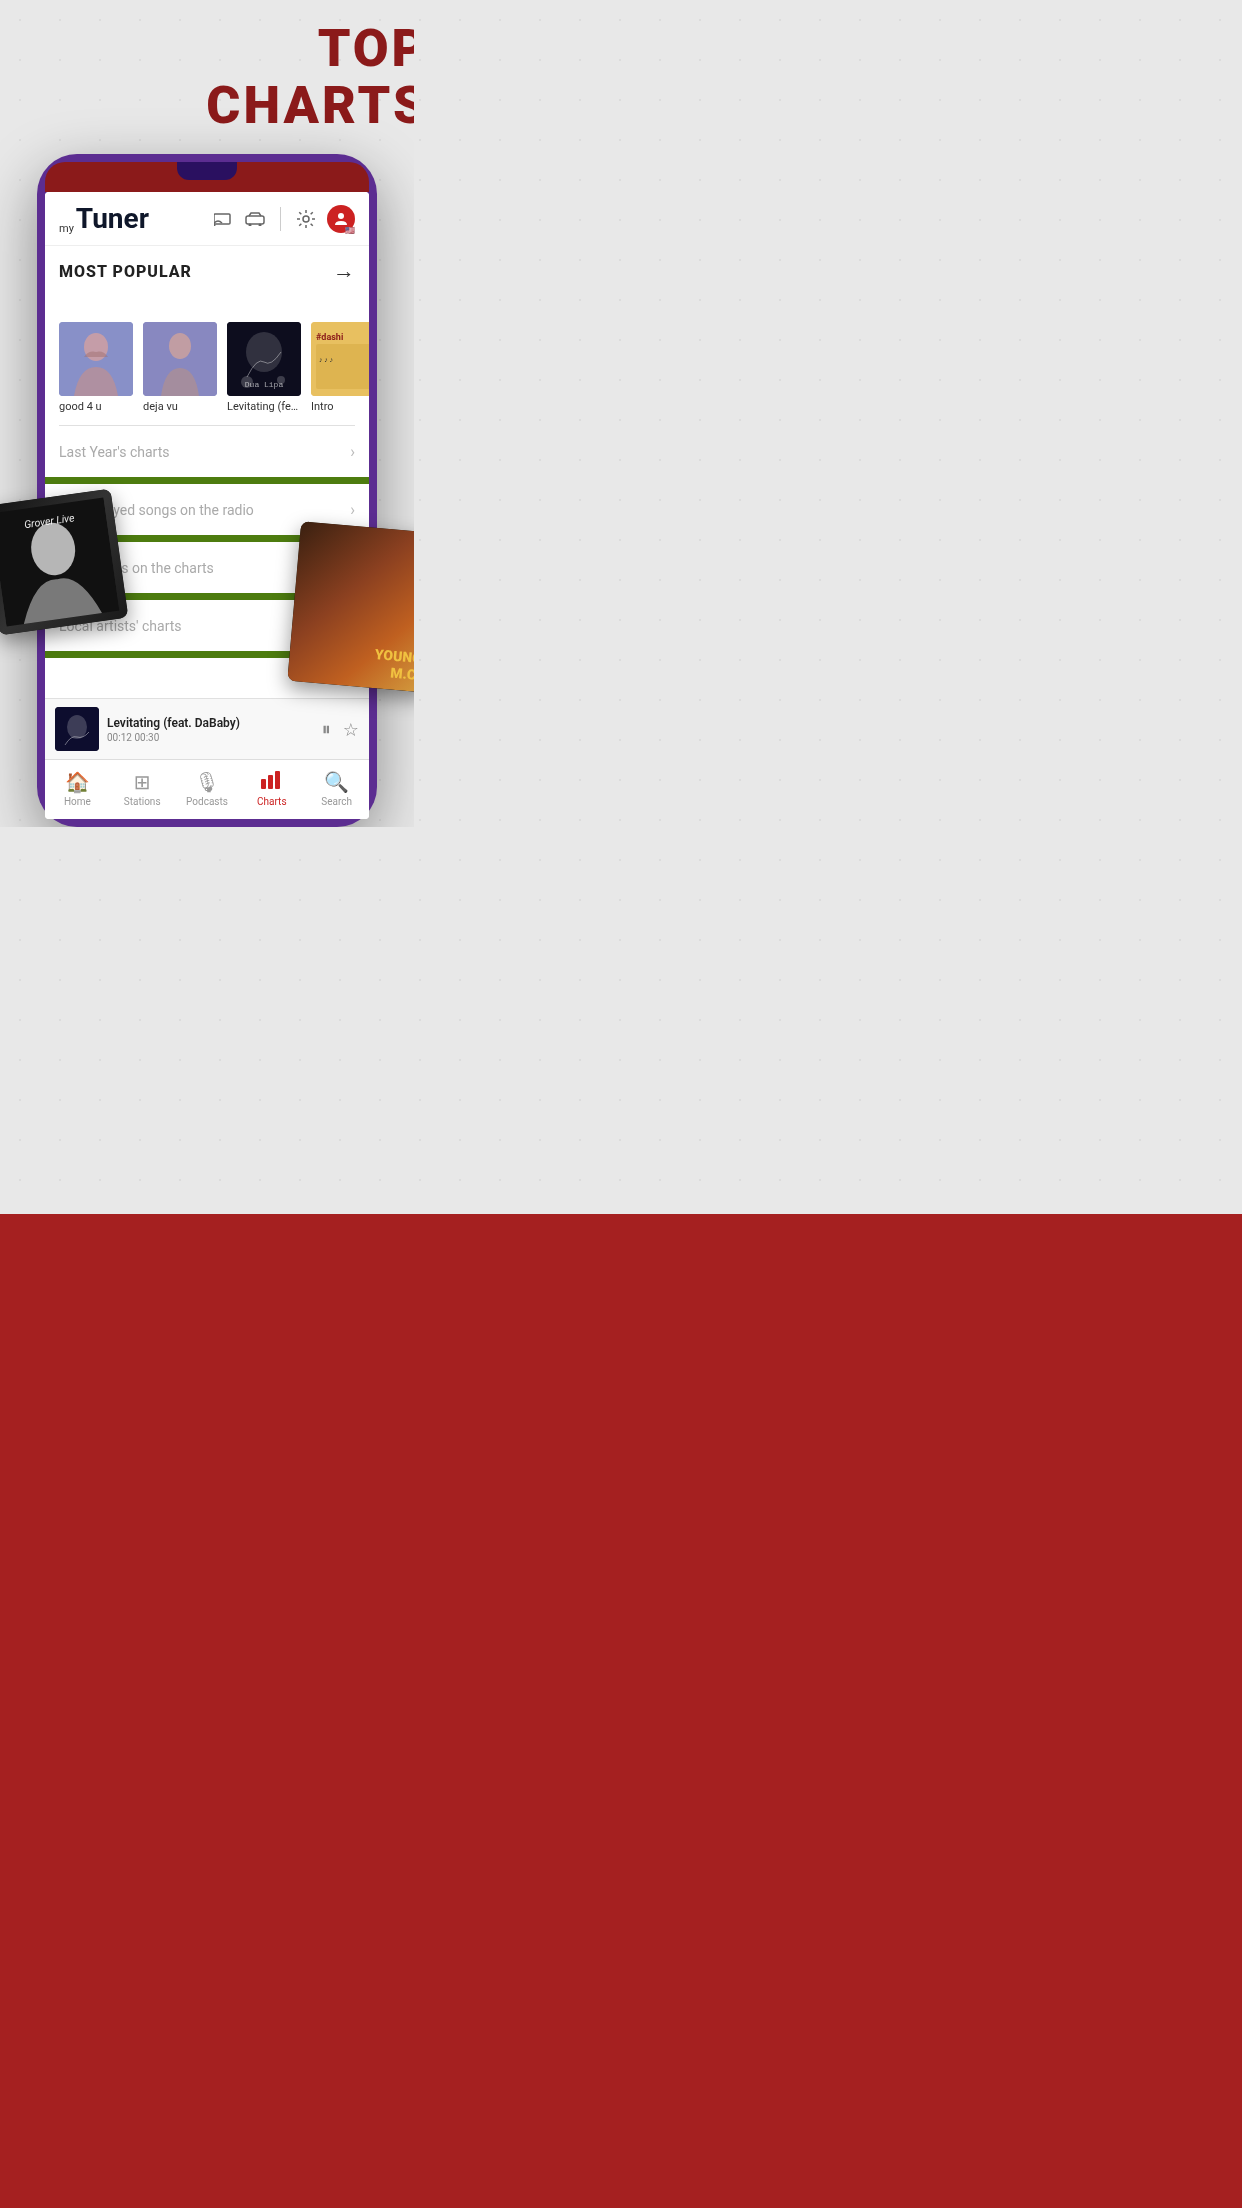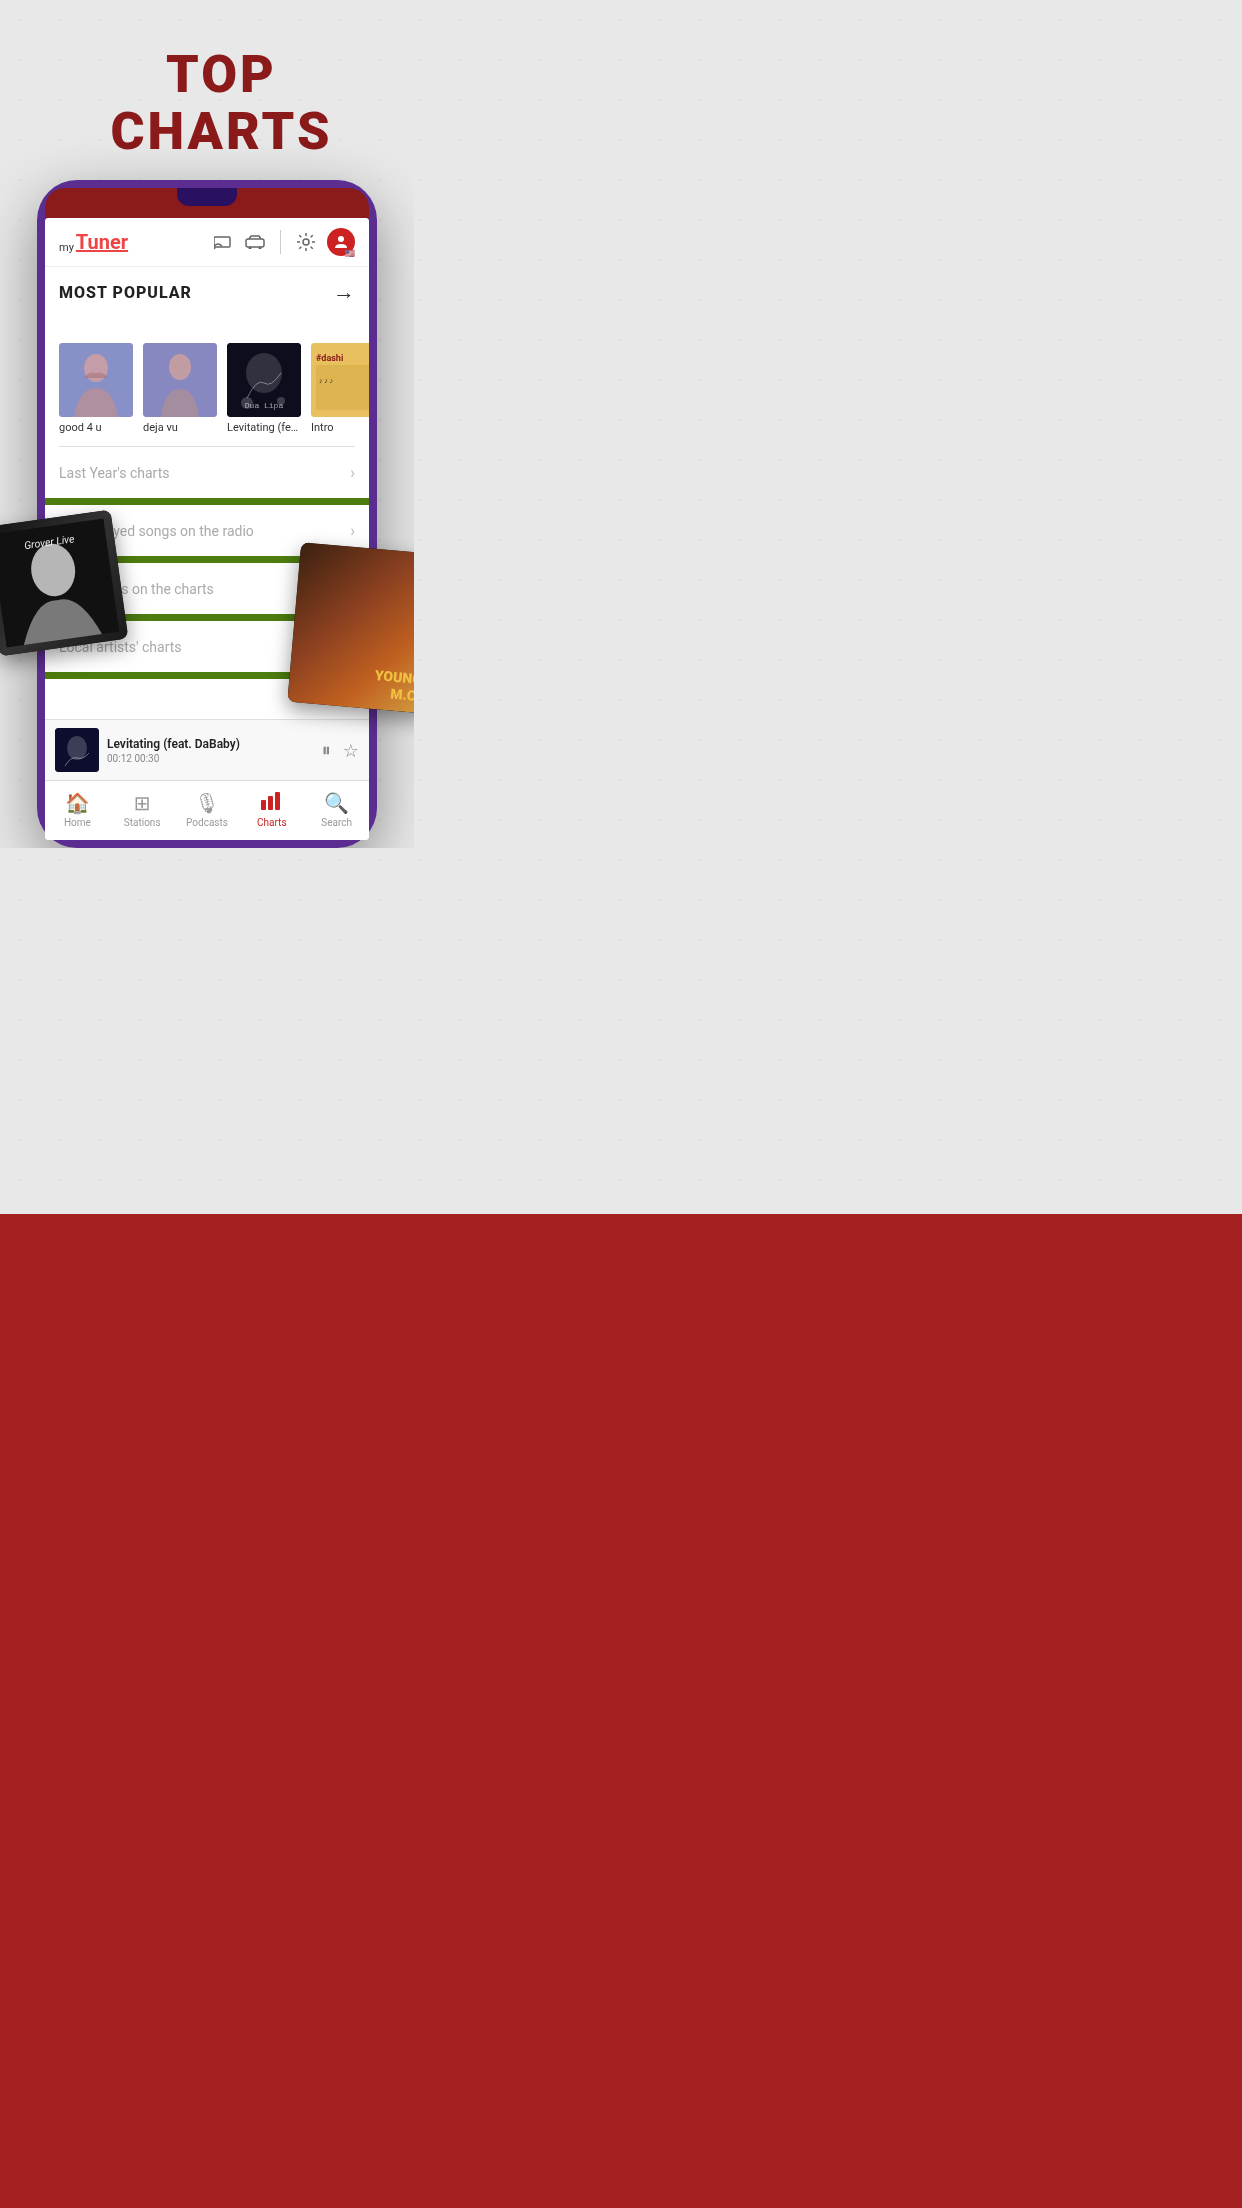--- a/index.html
+++ b/index.html
@@ -40,22 +40,22 @@
       left: 0; right: 0;
       height: 45%;
       background-color: #a52020;
       z-index: 0;
     }
 
     
     .top-title-section {
       position: relative;
       z-index: 10;
-      text-align: center;
-      padding: 46px 0 20px;
+      text-align: right;
+      padding: 20px 0 20px;
       width: 100%;
       margin-left: 29px;
     }
     .top-title {
       font-size: 52px;
       font-weight: 900;
       color: #8b1a1a;
       letter-spacing: 3px;
       line-height: 1.1;
       text-transform: uppercase;
@@ -108,24 +108,23 @@
       display: flex;
       align-items: flex-end;
       gap: 2px;
     }
     .logo-my {
       font-size: 11px;
       color: #333;
       font-weight: 400;
     }
     .logo-tuner {
-      font-size: 20px;
+      font-size: 28px;
       font-weight: 700;
-      color: #ef4444;
-      text-decoration: underline;
+      color: #0f172a;
     }
     .header-icons {
       display: flex;
       align-items: center;
       gap: 10px;
     }
     .header-icon {
       width: 22px;
       height: 22px;
       display: flex;

